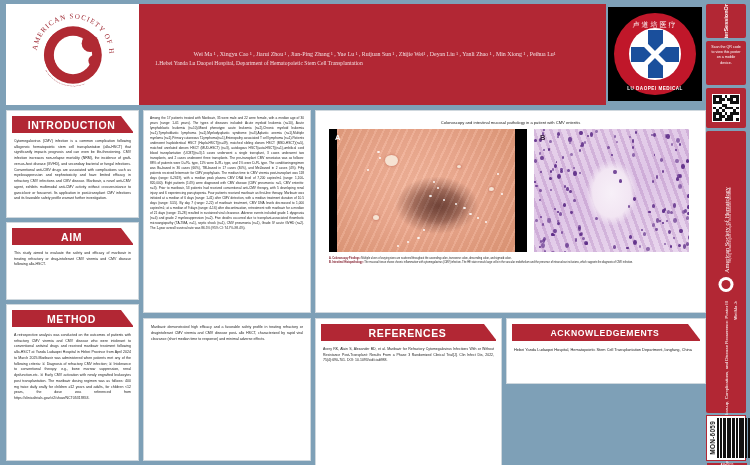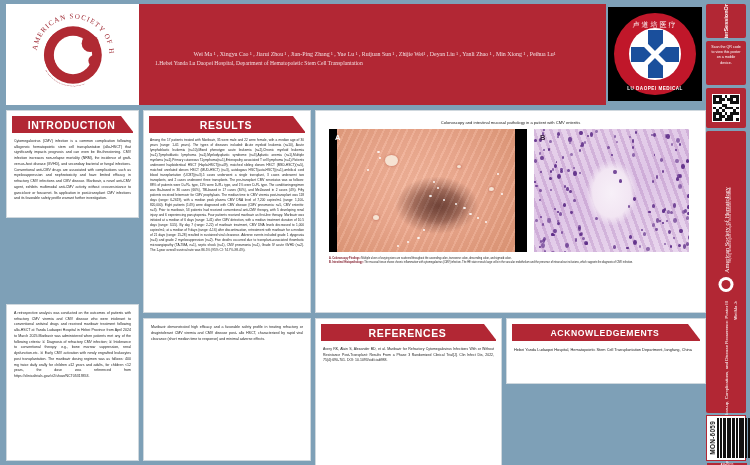--- a/index.html
+++ b/index.html
@@ -472,29 +472,35 @@
     </div>
   </div>
 
   <div class="panel" id="panel-intro">
     <div class="sec-head">
       <span class="lbl">INTRODUCTION</span>
     </div>
     <div class="body-txt">Cytomegalovirus (CMV) infection is a common complication following allogeneic hematopoietic stem cell transplantation (allo-HSCT) that significantly impacts prognosis and can even be life-threatening. CMV infection increases non-relapse mortality (NRM), the incidence of graft-versus-host disease (GVHD), and secondary bacterial or fungal infections. Conventional anti-CMV drugs are associated with complications such as myelosuppression and nephrotoxicity and have limited efficacy in refractory CMV infections and CMV disease. Maribavir, a novel anti-CMV agent, exhibits multimodal anti-CMV activity without crossresistance to ganciclovir or foscarnet. Its application in post-transplant CMV infections and its favorable safety profile warrant further investigation.</div>
   </div>
 
+  <div class="panel" id="panel-aim">
+    <div class="sec-head">
+      <span class="lbl">AIM</span>
+    </div>
+    <div class="body-txt">This study aimed to evaluate the safety and efficacy of maribavir in treating refractory or drug-intolerant CMV viremia and CMV disease following allo-HSCT.</div>
+  </div>
 
   <div class="panel" id="panel-method">
+    <div class="sec-head">
+      <span class="lbl">METHOD</span>
+    </div>
     <div class="body-txt">A retrospective analysis was conducted on the outcomes of patients with refractory CMV viremia and CMV disease who were intolerant to conventional antiviral drugs and received maribavir treatment following allo-HSCT at Yanda Ludaopei Hospital in Hebei Province from April 2024 to March 2025.Maribavir was administered when patients met any of the following criteria: ① Diagnosis of refractory CMV infection; ② Intolerance to conventional therapy: e.g., bone marrow suppression, renal dysfunction.etc. ③ Early CMV activation with newly engrafted leukocytes post transplantation. The maribavir dosing regimen was as follows: 400 mg twice daily orally for children ≥12 years and adults, for children &lt;12 years, the dose was referenced from https://clinicaltrials.gov/ct2/show/NCT05319353.</div>
   </div>
 
   <div class="panel" id="panel-results">
-    <div class="sec-head">
-      <span class="lbl">RESULTS</span>
-    </div>
     <div class="body-txt">Among the 17 patients treated with Maribavir, 35 were male and 22 were female, with a median age of 30 years (range: 1-61 years). The types of diseases included: Acute myeloid leukemia (n=10), Acute lymphoblastic leukemia (n=10),Mixed phenotype acute leukemia (n=2),Chronic myeloid leukemia (n=1),Tymphoblastic lymphoma (n=1),Myelodysplastic syndrome (n=3),Aplastic anemia (n=1),Multiple myeloma (n=1),Primary cutaneous T-lymphoma(n=1),Enteropathy associated T cell lymphoma (n=1).Patients underwent haploidentical HSCT (Haplo-HSCT)(n=49), matched sibling donors HSCT (MSD-HSCT)(n=5), matched unrelated donors HSCT (MUD-HSCT) (n=3), autologous HSCT(auto-HSCT)(n=1),umbilical cord blood transplantation (UCBT)(n=3).5 cases underwent a single transplant, 3 cases underwent two transplants, and 2 cases underwent three transplants. The pre-transplant CMV serostatus was as follows: 88% of patients were D+/R+ type, 11% were D-/R+ type, and 1% were D-/R- type. The conditioningregimen was Bu-based in 36 cases (66%), TBI-based in 17 cases (30%), and Mel-based in 2 cases (4%). Fifty patients received letermovir for CMV prophylaxis. The median time to CMV viremia post-transplant was 118 days (range: 6-2619), with a median peak plasma CMV DNA level of 7,200 copies/mL (range: 1,100-820,000). Eight patients (14%) were diagnosed with CMV disease (CMV pneumonia: n=5, CMV enteritis: n=3). Prior to maribavir, 53 patients had received conventional anti-CMV therapy, with 5 developing renal injury and 6 experiencing pancytopenia. Four patients received maribavir as first-line therapy. Maribavir was initiated at a median of 6 days (range: 1-41) after CMV detection, with a median treatment duration of 10.5 days (range: 3-55). By day 7 (range: 2-22) of maribavir treatment, CMV DNA levels decreased to 1,000 copies/mL; at a median of 9 days (range: 4-16) after discontinuation, retreatment with maribavir for a median of 21 days (range: 15-28) resulted in sustained viral clearance. Adverse events included grade 1 dysgeusia (n=4) and grade 2 myelosuppression (n=2). Five deaths occurred due to transplant-associated thrombotic microangiopathy (TA-TMA, n=1), septic shock (n=1), CMV pneumonia (n=1), Grade IV acute GVHD (n=2). The 1-year overall survival rate was 86.5% (95% CI: 74.7%-98.4%).</div>
   </div>
 
   <div class="panel" id="panel-figure">
     <div class="fig-caption">Colonoscopy and intestinal mucosal pathology in a patient with CMV enteritis</div>
     <div class="fig-row">
 
       <div class="fig-box fig-a">
         <span class="fig-tag">A</span>
         <div class="endo" id="endo">

